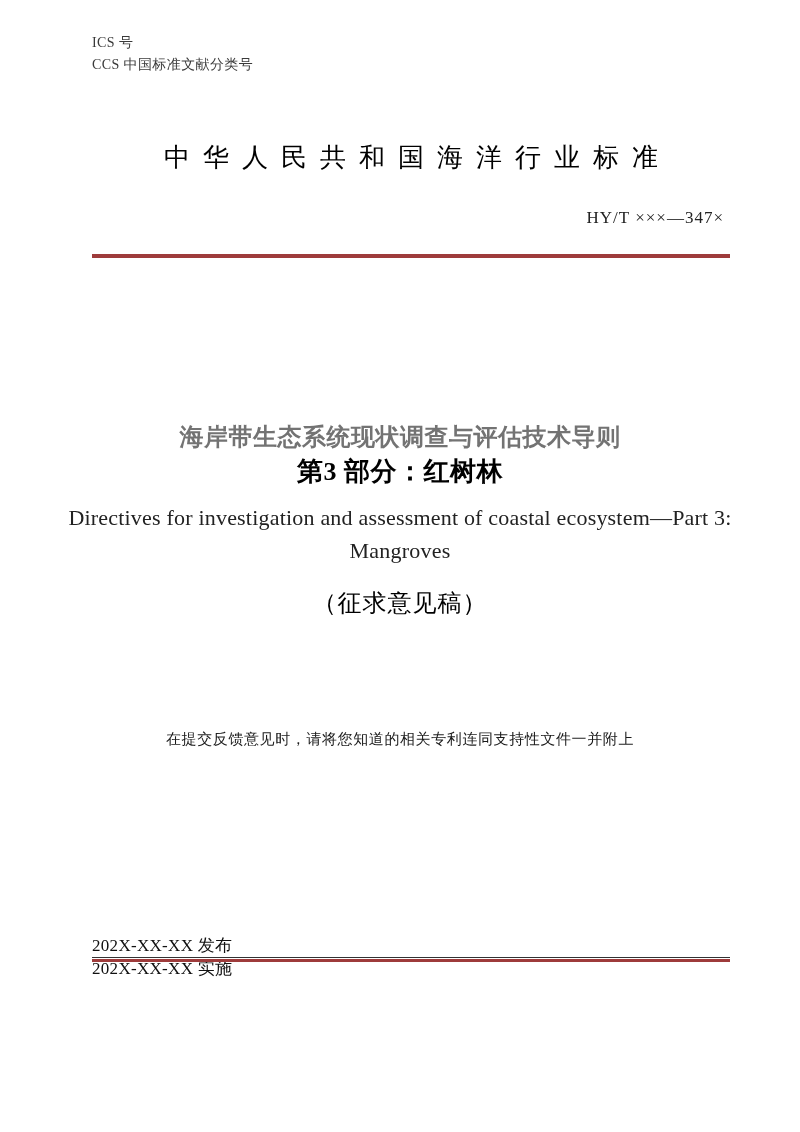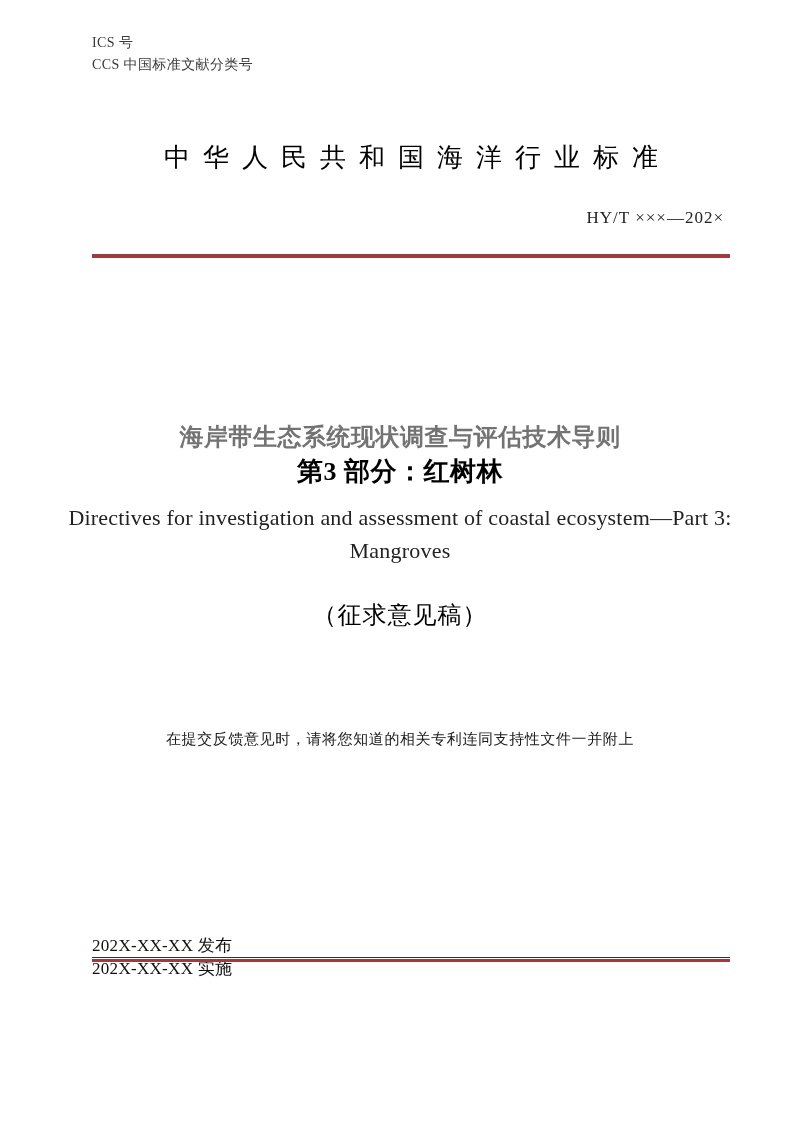--- a/index.html
+++ b/index.html
@@ -117,21 +117,21 @@
   }
   .title-en {
     margin-top: 10px;
     font-size: 22px;
     line-height: 1.5;
     color: #222222;
     letter-spacing: 0.2px;
     padding: 0 8px;
   }
   .draft-status {
-    margin-top: 32px;
+    margin-top: 20px;
     font-size: 24px;
     color: #000000;
     letter-spacing: 1px;
   }
 
   
   .patent-notice {
     position: absolute;
     left: 60px;
     top: 722px;
@@ -190,21 +190,21 @@
 
 <div class="page">
 
   <div class="classif">
     <div class="classif-line">ICS 号</div>
     <div class="classif-line">CCS 中国标准文献分类号</div>
   </div>
 
   <div class="std-heading">中华人民共和国海洋行业标准</div>
 
-  <div class="std-number">HY/T ×××—202×</div>
+  <div class="std-number">HY/T ×××—347×</div>
 
   <div class="rule-top"></div>
 
   <div class="title-block">
     <div class="title-cn">海岸带生态系统现状调查与评估技术导则</div>
     <div class="title-cn-2">第3 部分：红树林</div>
     <div class="title-en">
       <span>Directives for investigation and assessment of coastal ecosystem—Part</span>
       <span>3: Mangroves</span>
     </div>

